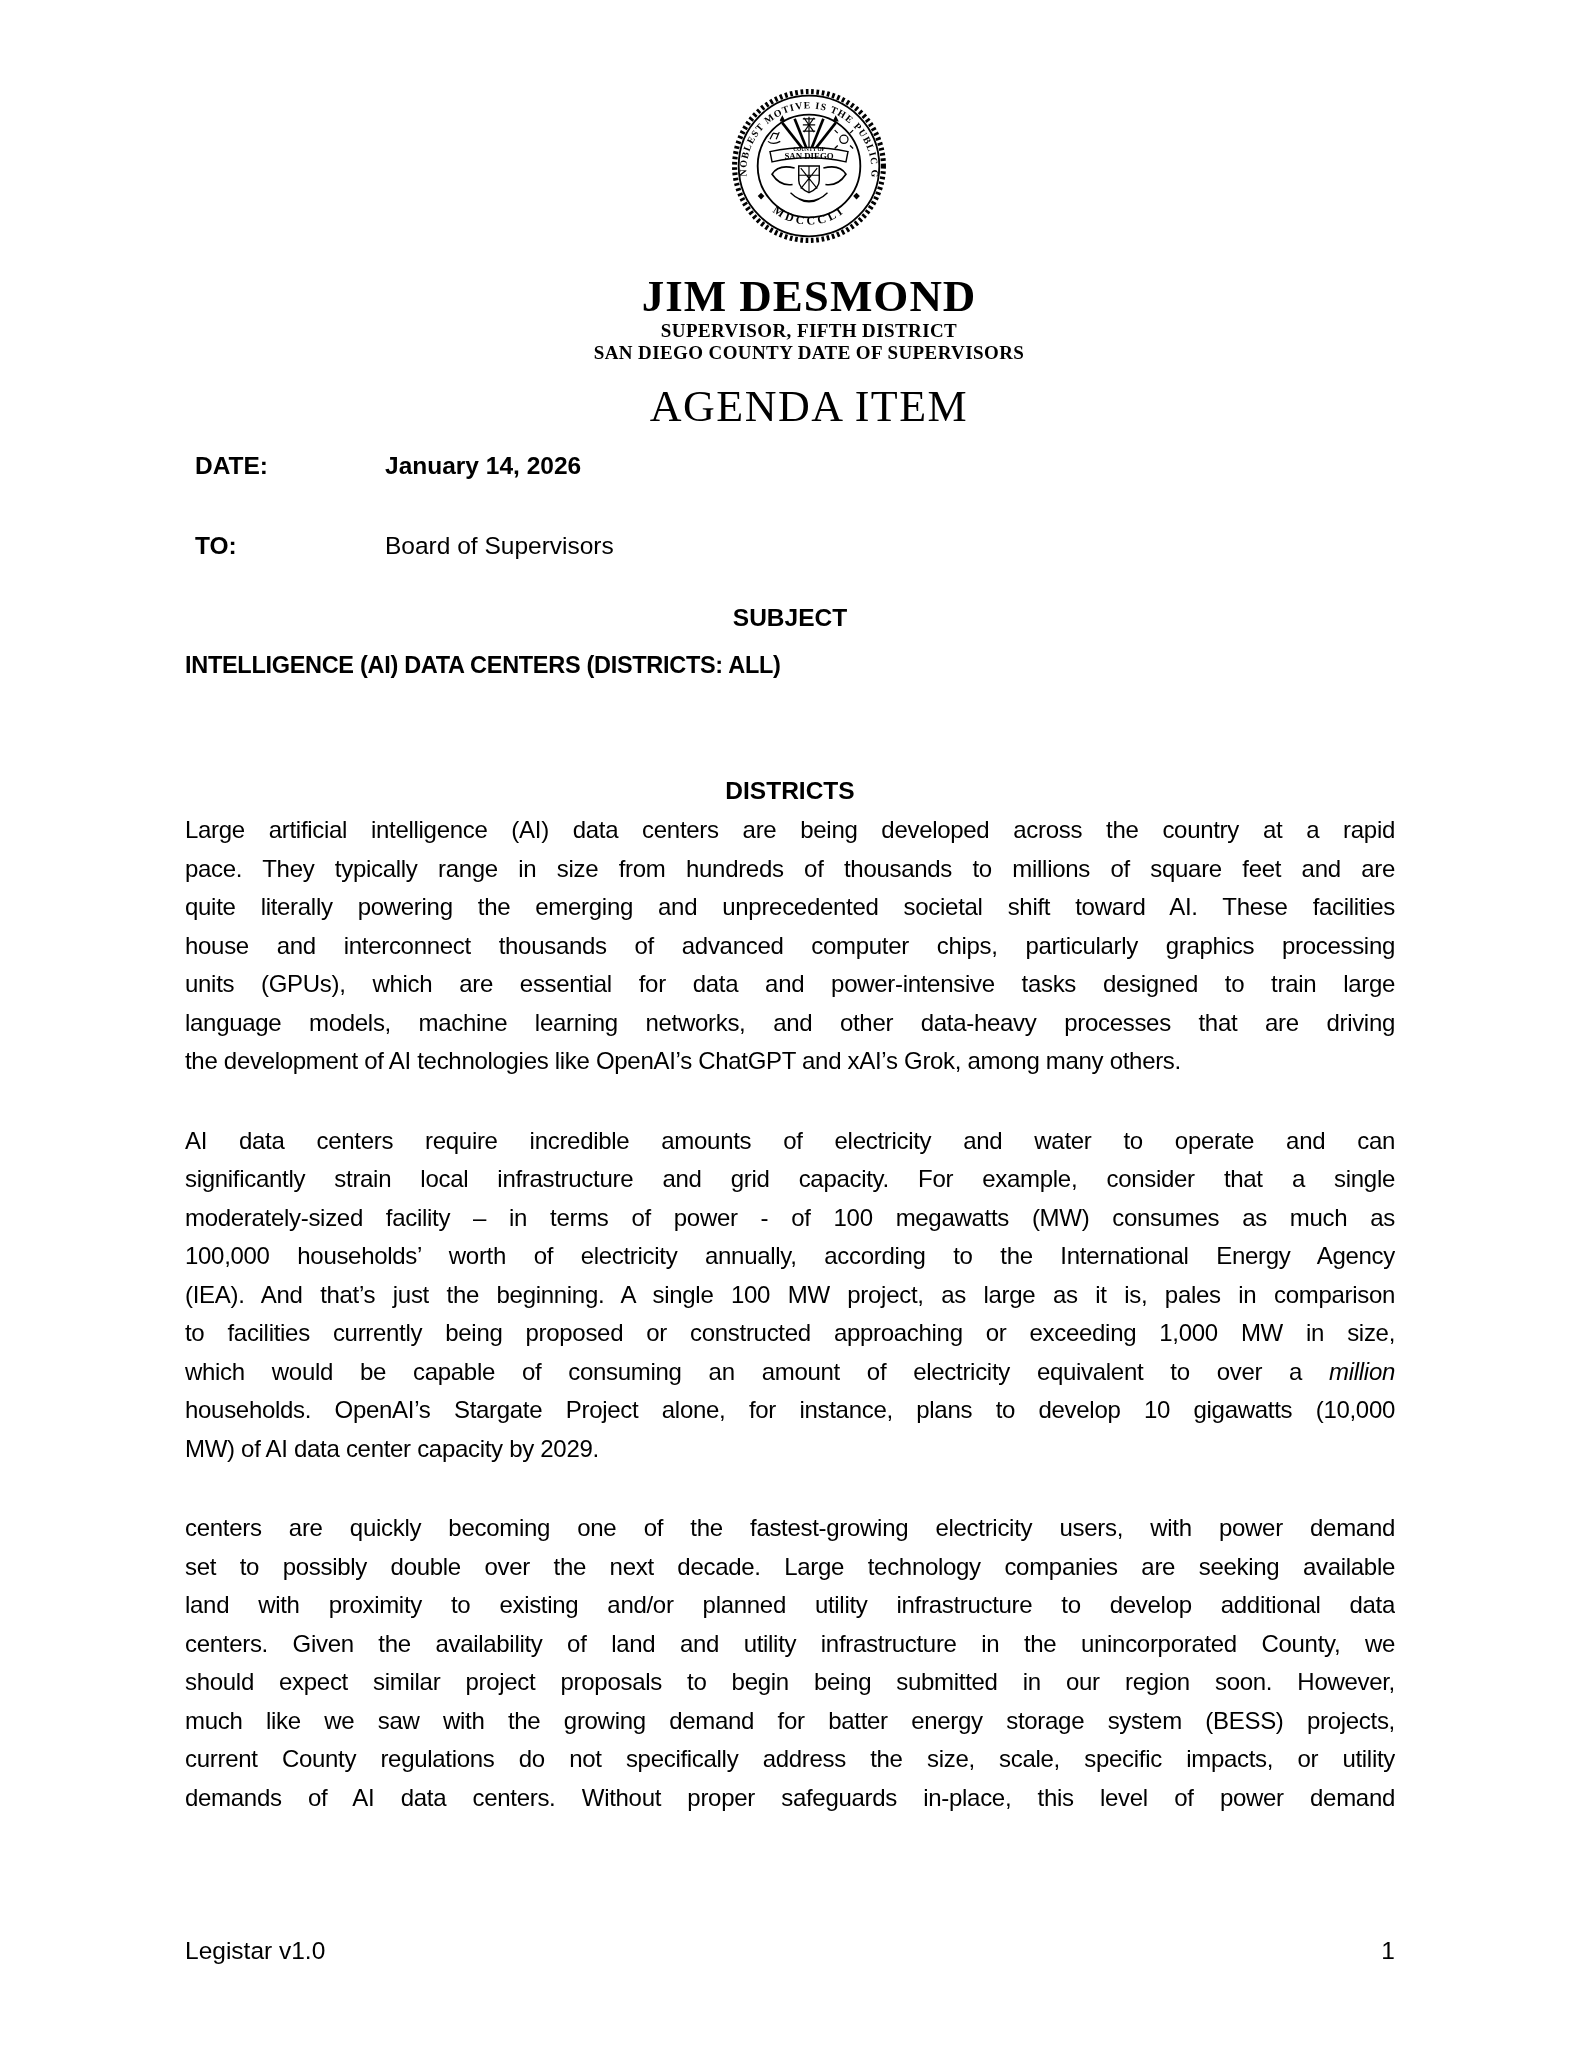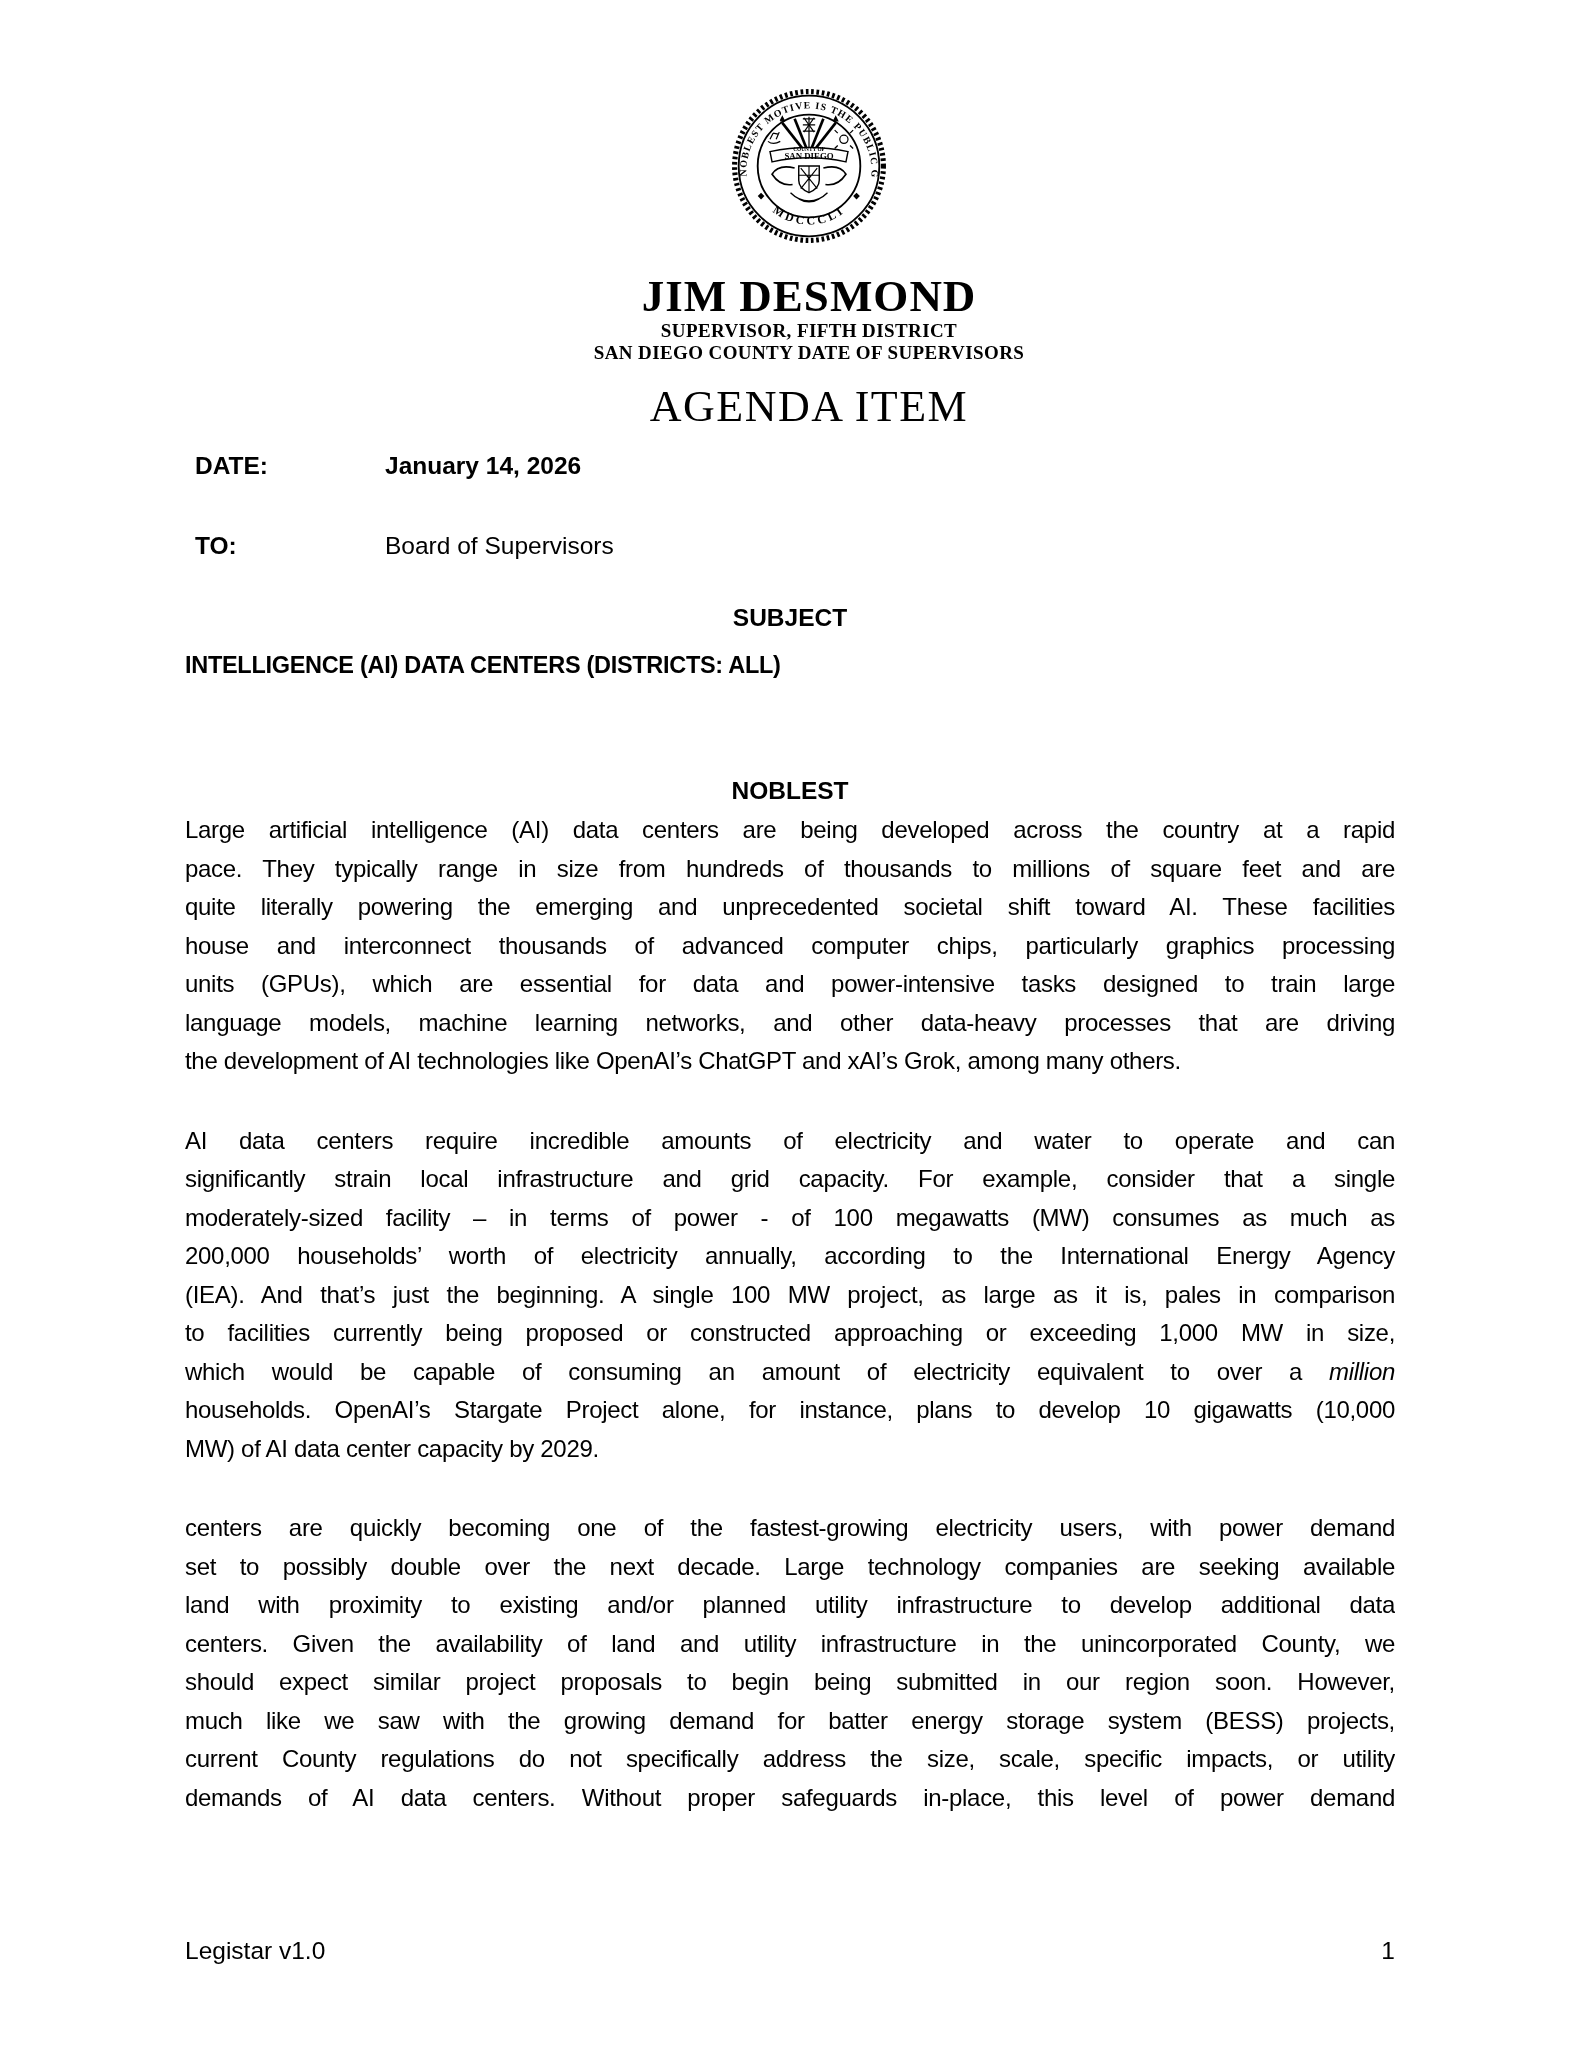--- a/index.html
+++ b/index.html
@@ -137,37 +137,37 @@
   </div>
 
   <div class="block subject-block">
     <div class="h-label">SUBJECT</div>
     <div class="subject-lines">
       <div class="line last">INTELLIGENCE (AI) DATA CENTERS (DISTRICTS: ALL)</div>
     </div>
   </div>
 
   <div class="block overview-block">
-    <div class="h-label">NOBLEST</div>
+    <div class="h-label">DISTRICTS</div>
 
     <div class="para">
       <div class="line">Large artificial intelligence (AI) data centers are being developed across the country at a rapid</div>
       <div class="line">pace. They typically range in size from hundreds of thousands to millions of square feet and are</div>
       <div class="line">quite literally powering the emerging and unprecedented societal shift toward AI. These facilities</div>
       <div class="line">house and interconnect thousands of advanced computer chips, particularly graphics processing</div>
       <div class="line">units (GPUs), which are essential for data and power-intensive tasks designed to train large</div>
       <div class="line">language models, machine learning networks, and other data-heavy processes that are driving</div>
       <div class="line last">the development of AI technologies like OpenAI’s ChatGPT and xAI’s Grok, among many others.</div>
     </div>
 
     <div class="para">
       <div class="line">AI data centers require incredible amounts of electricity and water to operate and can</div>
       <div class="line">significantly strain local infrastructure and grid capacity. For example, consider that a single</div>
       <div class="line">moderately-sized facility – in terms of power - of 100 megawatts (MW) consumes as much as</div>
-      <div class="line">200,000 households’ worth of electricity annually, according to the International Energy Agency</div>
+      <div class="line">100,000 households’ worth of electricity annually, according to the International Energy Agency</div>
       <div class="line">(IEA). And that’s just the beginning. A single 100 MW project, as large as it is, pales in comparison</div>
       <div class="line">to facilities currently being proposed or constructed approaching or exceeding 1,000 MW in size,</div>
       <div class="line"><span>which would be capable of consuming an amount of electricity equivalent to over a </span><em>million</em></div>
       <div class="line">households. OpenAI’s Stargate Project alone, for instance, plans to develop 10 gigawatts (10,000</div>
       <div class="line last">MW) of AI data center capacity by 2029.</div>
     </div>
 
     <div class="para">
       <div class="line">centers are quickly becoming one of the fastest-growing electricity users, with power demand</div>
       <div class="line">set to possibly double over the next decade. Large technology companies are seeking available</div>

